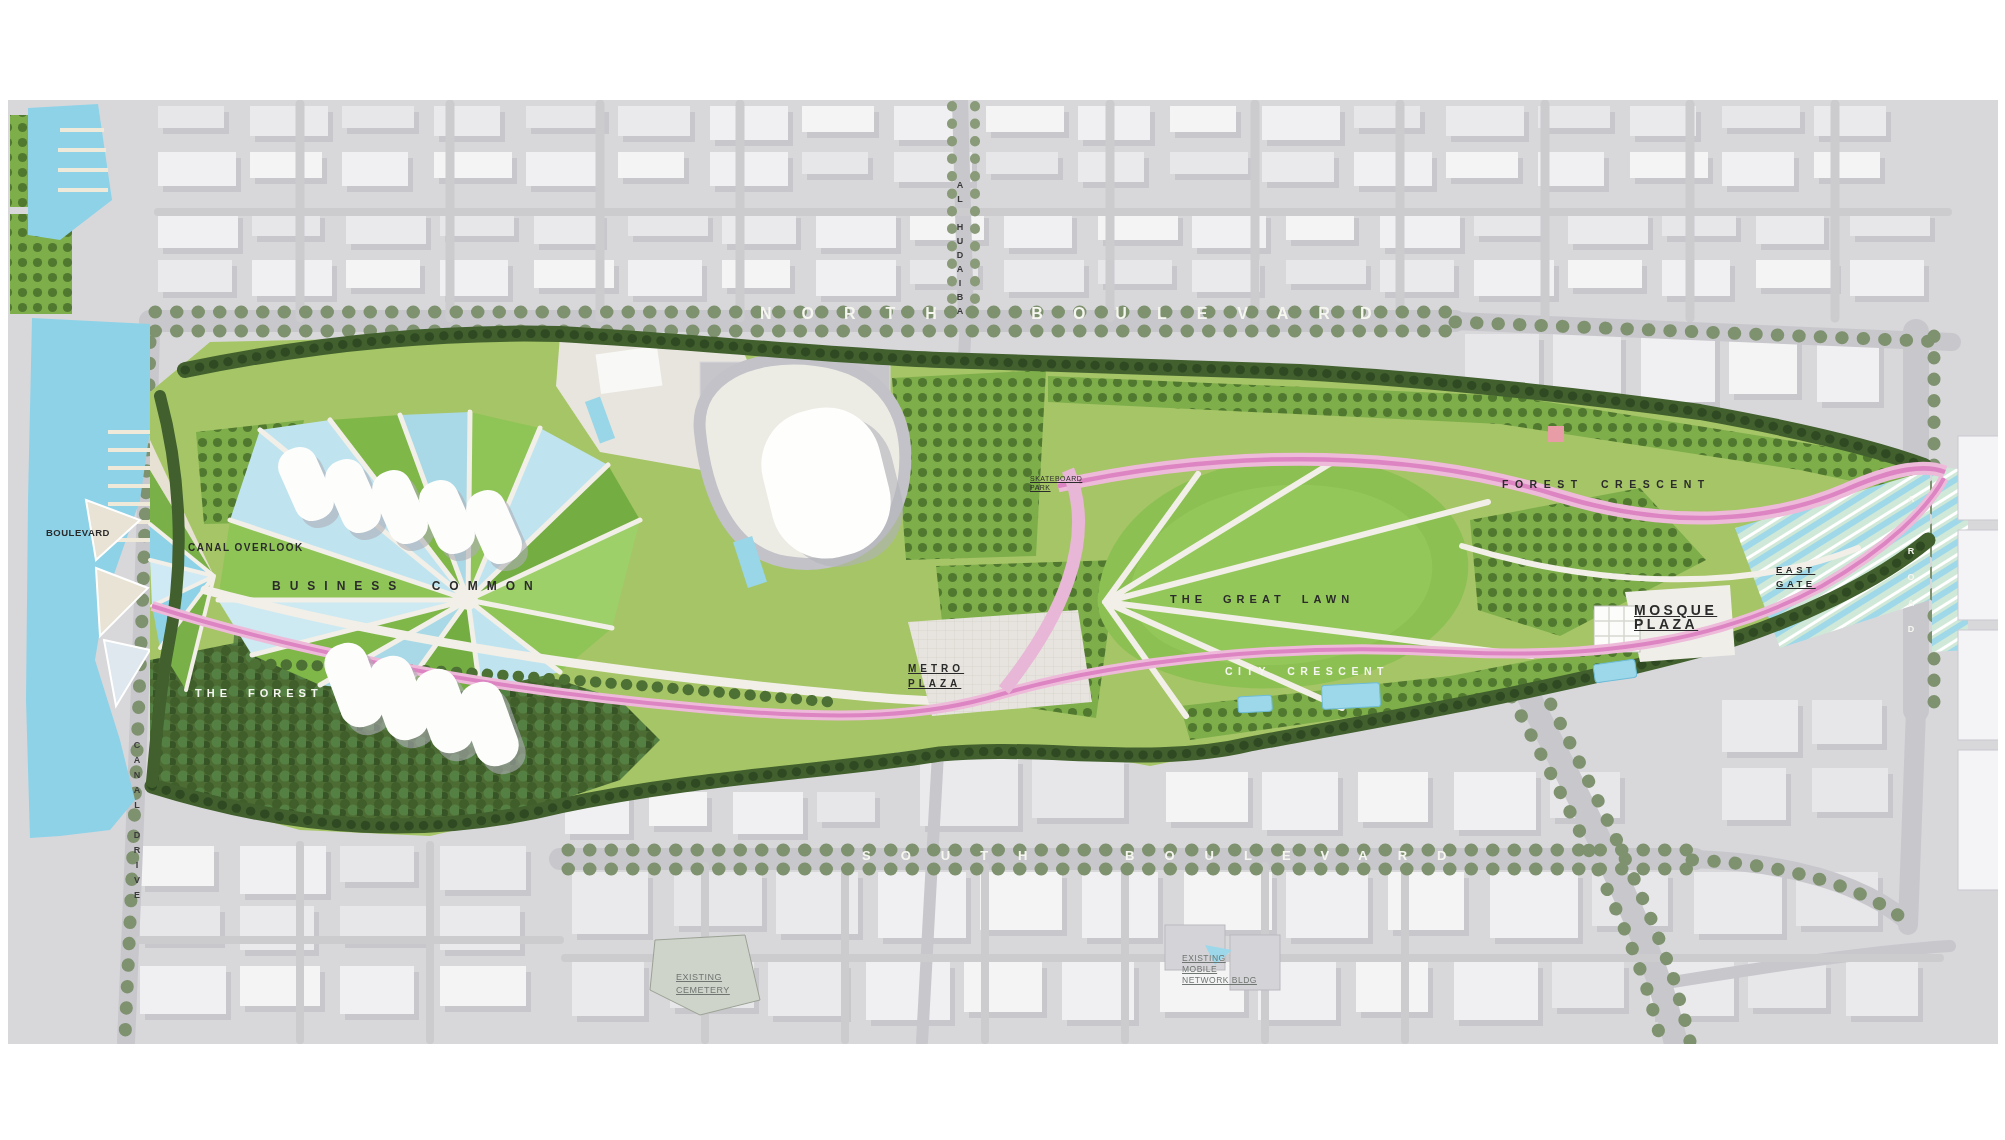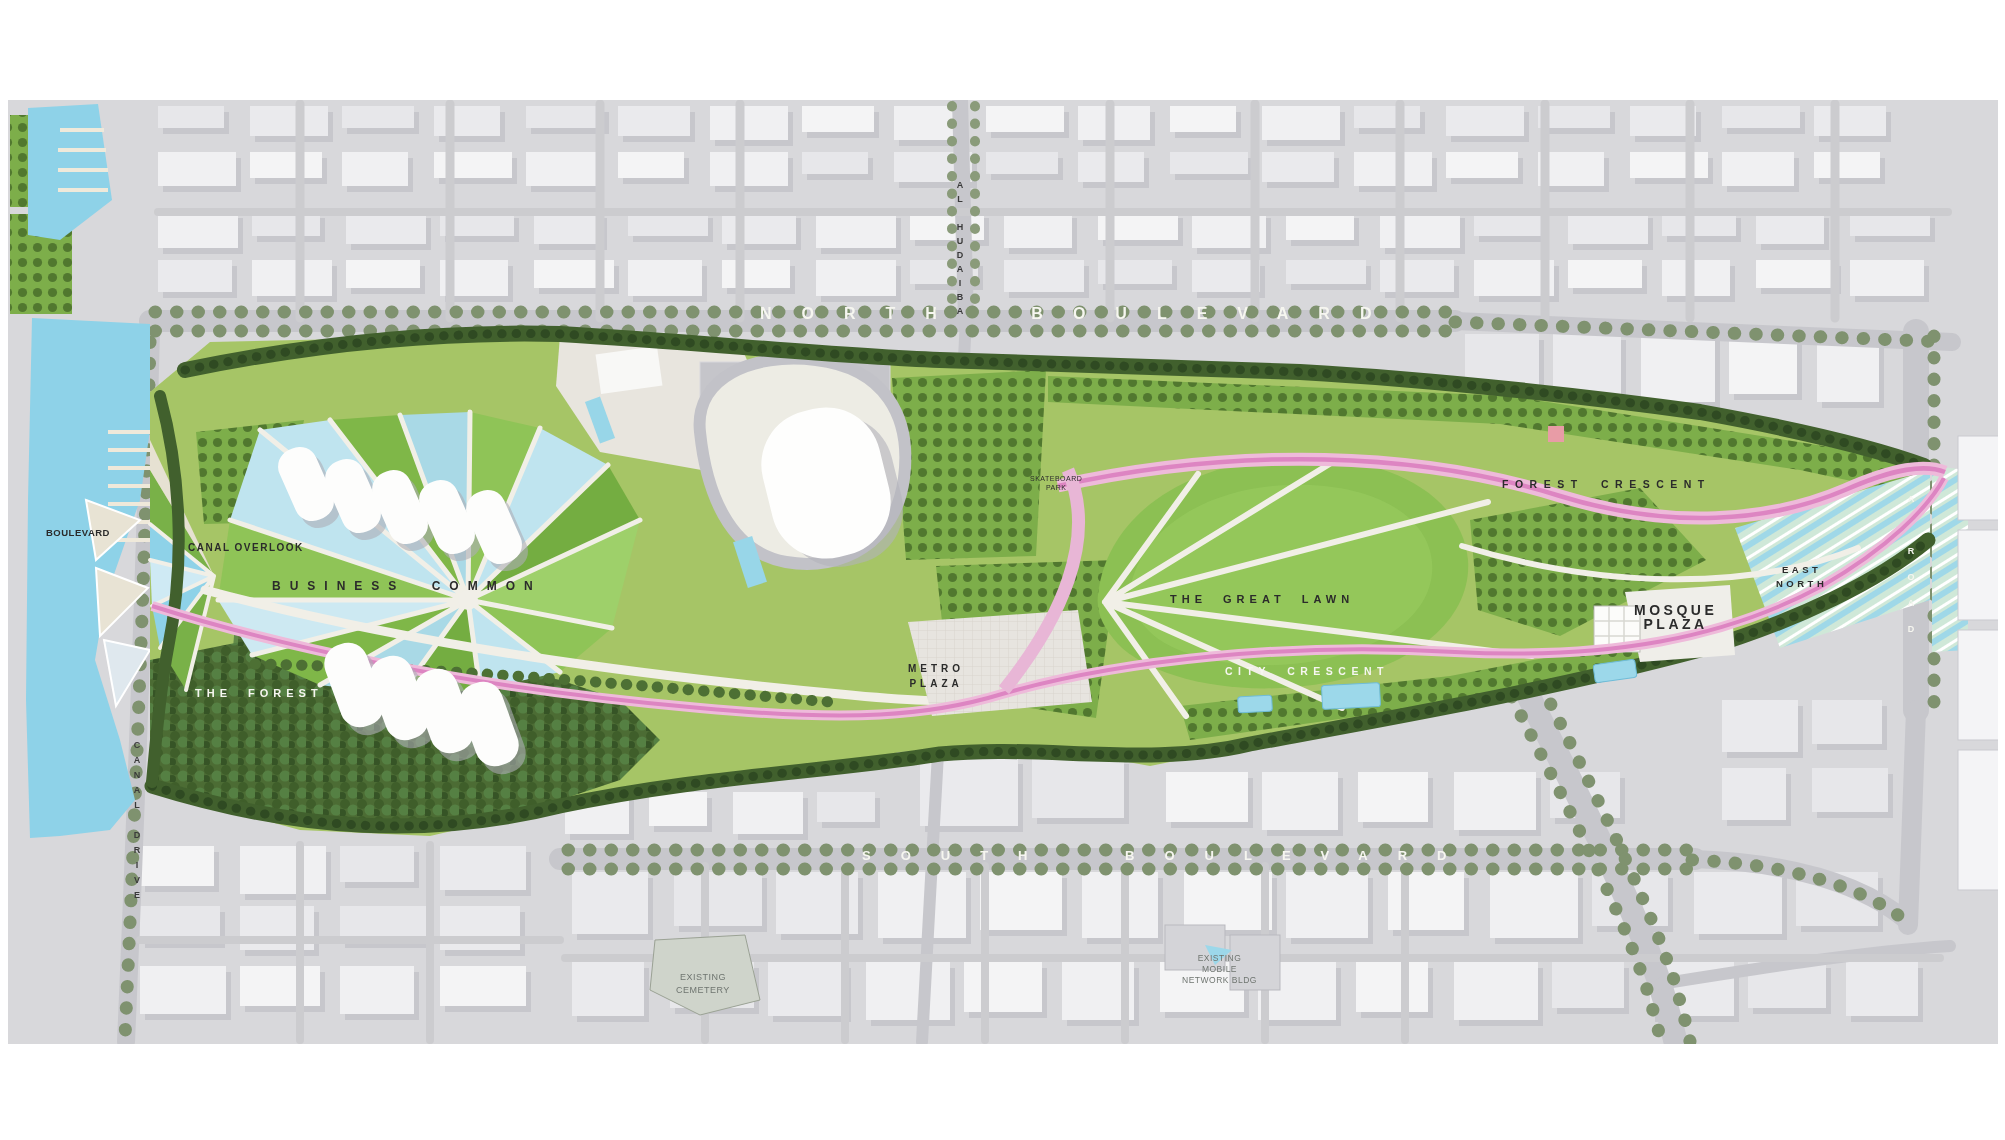--- a/index.html
+++ b/index.html
@@ -12,21 +12,21 @@
   .treesS{stroke:#8a9b7a;fill:none;stroke-width:10;stroke-dasharray:0.5 17;stroke-linecap:round;}
   .treesD{stroke:#41602d;fill:none;stroke-linecap:round;}
   .treesDot{stroke:#2f4a22;fill:none;stroke-width:9;stroke-dasharray:0.5 14;stroke-linecap:round;}
   .treesP{stroke:#4d7034;fill:none;stroke-width:11;stroke-dasharray:0.5 15;stroke-linecap:round;}
   .wpath{stroke:#f1efe7;fill:none;stroke-linecap:round;}
   .pier{stroke:#efe9da;stroke-width:4;}
   .lbl{position:absolute;font-weight:bold;color:#2b2b2b;white-space:nowrap;z-index:5;}
   .lblw{color:#f6f6f0;}
   .lblg{color:#6f7570;font-weight:normal;}
   .vlbl{writing-mode:vertical-rl;text-orientation:upright;}
-  .center{text-align:center;}
+  .center{text-decoration:underline;}
 </style>
 </head>
 <body>
 
 <div class="stage">
 <svg id="plan" width="2005" height="1140" viewBox="0 0 2005 1140">
   <defs>
     <pattern id="orch" width="15" height="15" patternUnits="userSpaceOnUse">
       <rect width="15" height="15" fill="#7dae4a"></rect>
       <circle cx="7.5" cy="7.5" r="4.6" fill="#51782f"></circle>
@@ -537,21 +537,21 @@
 
 <div class="lbl" style="left:1502px;top:478px;font-size:10.5px;letter-spacing:6.5px;word-spacing:8px;">FOREST CRESCENT</div>
 
 <div class="lbl center" style="left:1634px;top:603px;font-size:14px;letter-spacing:3.5px;line-height:14px;">
   <div>MOSQUE</div>
   <div>PLAZA</div>
 </div>
 
 <div class="lbl center" style="left:1776px;top:563px;font-size:9.5px;letter-spacing:3.5px;line-height:14px;">
   <div>EAST</div>
-  <div>NORTH</div>
+  <div>GATE</div>
 </div>
 
 <div class="lbl center" style="left:1030px;top:474px;font-size:7px;letter-spacing:0.5px;line-height:9px;font-weight:normal;">
   <div>SKATEBOARD</div>
   <div>PARK</div>
 </div>
 
 <div class="lbl lblw" style="left:752px;top:305px;font-size:16px;letter-spacing:30px;word-spacing:30px;padding-left:8px;">NORTH BOULEVARD</div>
 
 <div class="lbl lblw" style="left:862px;top:848px;font-size:13px;letter-spacing:30px;word-spacing:34px;">SOUTH BOULEVARD</div>

